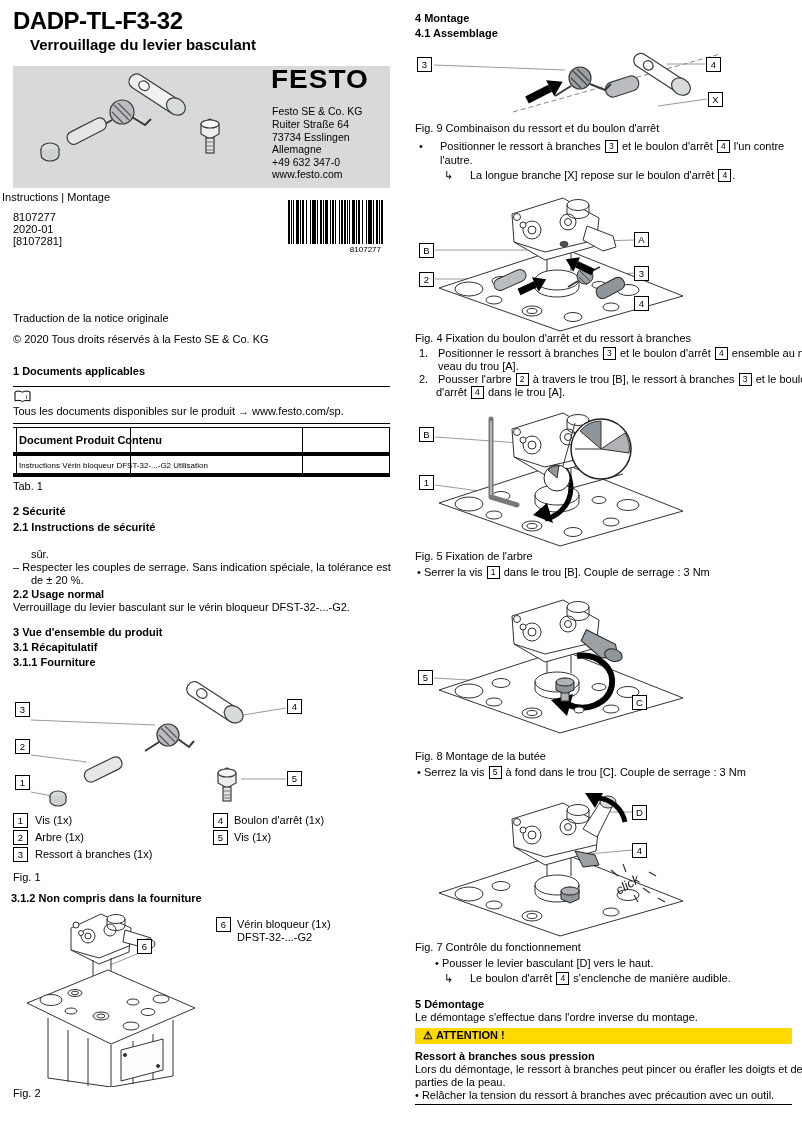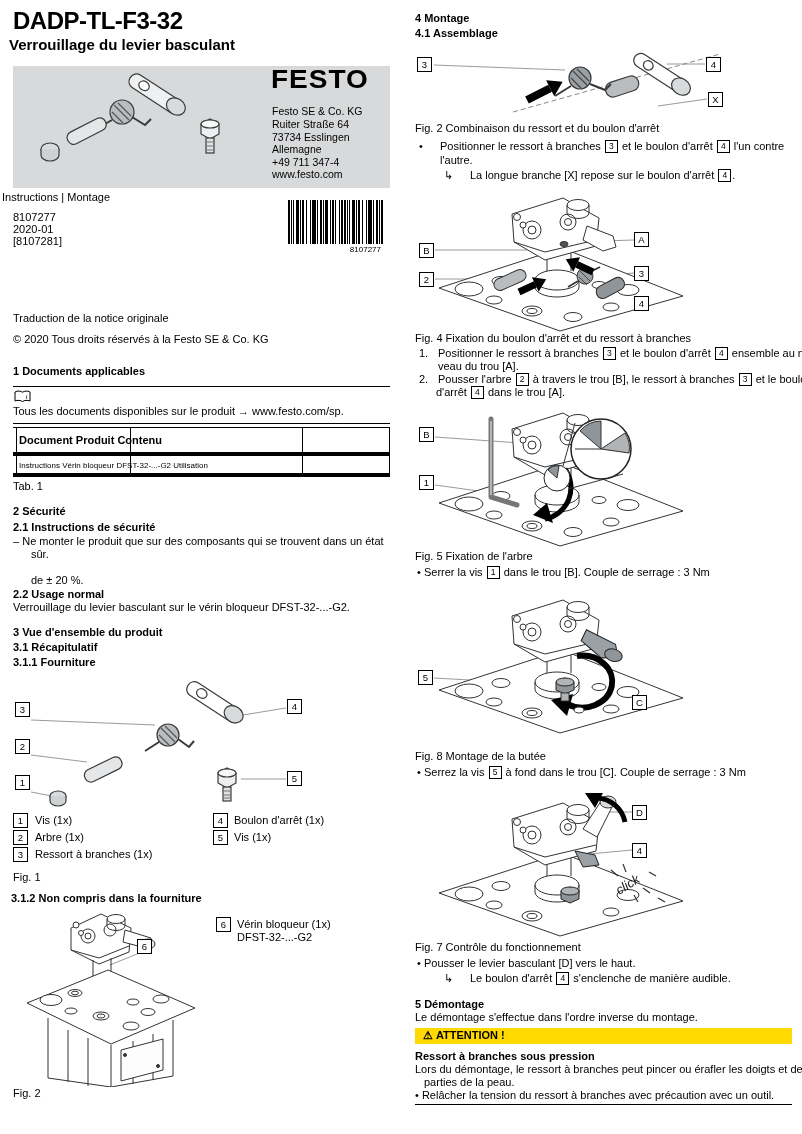--- a/index.html
+++ b/index.html
@@ -27,21 +27,21 @@
   .warn{position:absolute;left:415px;top:1028px;width:377px;height:16px;background:#ffd900;}
   .warn span{font-weight:bold;}
   .click{position:absolute;font-style:italic;font-size:13px;transform:rotate(-32deg);color:#222;}
 </style>
 </head>
 <body>
 
 <div class="page">
 
   <div class="t h1 b" style="left:13px;top:8px">DADP-TL-F3-32</div>
-  <div class="t h2 b" style="left:9px;top:36px">Verrouillage du levier basculant</div>
+  <div class="t h2 b" style="left:30px;top:36px">Verrouillage du levier basculant</div>
 
   <div class="photo">
     <svg width="250" height="122" viewBox="0 0 250 122">
       <g stroke="#3a3a3a" stroke-width="1.2" fill="#eef0f1">
 
         <g transform="rotate(33 140 28)">
           <rect x="112" y="19" width="60" height="15" rx="7"></rect>
           <ellipse cx="128" cy="26" rx="5.5" ry="4.5" fill="#fff"></ellipse>
           <ellipse cx="166" cy="26" rx="10" ry="8" fill="#d8dbdc"></ellipse>
         </g>
@@ -62,21 +62,21 @@
         <rect x="193" y="72" width="8" height="15" fill="#dfe2e3"></rect>
         <path d="M193,76 h8 M193,80 h8 M193,84 h8" stroke="#777" fill="none"></path>
       </g>
     </svg>
     <div class="logo">FESTO</div>
     <div class="addr">
       <div>Festo SE &amp; Co. KG</div>
       <div>Ruiter Straße 64</div>
       <div>73734 Esslingen</div>
       <div>Allemagne</div>
-      <div>+49 711 347-4</div>
+      <div>+49 632 347-0</div>
     </div>
     <div class="site">www.festo.com</div>
   </div>
 
   <div class="t" style="left:2px;top:191px">Instructions | Montage</div>
   <div class="t" style="left:13px;top:211px">8107277</div>
   <div class="t" style="left:13px;top:223px">2020-01</div>
   <div class="t" style="left:13px;top:235px">[8107281]</div>
 
   <div class="fig" style="left:288px;top:200px;width:95px;height:54px">
@@ -111,24 +111,24 @@
     <div class="thick" style="left:0;top:46px;width:377px"></div>
     <div class="vline" style="left:3px;height:46px"></div>
     <div class="vline" style="left:117px;height:46px"></div>
     <div class="vline" style="left:289px;height:46px"></div>
     <div class="vline" style="left:376px;height:46px"></div>
   </div>
   <div class="t" style="left:13px;top:480px">Tab. 1</div>
 
   <div class="t b" style="left:13px;top:505px">2 Sécurité</div>
   <div class="t b" style="left:13px;top:521px">2.1 Instructions de sécurité</div>
-  <div class="t" style="left:13px;top:535px">
-    <span>–</span> <span>Ne monter le produit que sur des composants qui se trouvent dans un état</span>
-  </div>
   <div class="t" style="left:31px;top:548px">sûr.</div>
+  <div class="t" style="left:13px;top:561px">
+    <span>–</span> <span>Respecter les couples de serrage. Sans indication spéciale, la tolérance est</span>
+  </div>
   <div class="t" style="left:31px;top:574px">de ± 20  %.</div>
   <div class="t b" style="left:13px;top:588px">2.2 Usage normal</div>
   <div class="t" style="left:13px;top:601px">Verrouillage du levier basculant sur le vérin bloqueur DFST-32-...-G2.</div>
 
   <div class="t b" style="left:13px;top:626px">3 Vue d'ensemble du produit</div>
   <div class="t b" style="left:13px;top:641px">3.1 Récapitulatif</div>
   <div class="t b" style="left:13px;top:656px">3.1.1 Fourniture</div>
 
   <div class="fig" style="left:13px;top:675px;width:377px;height:135px">
     <svg width="377" height="135" viewBox="0 0 377 135">
@@ -263,21 +263,21 @@
           </g>
         <circle cx="165" cy="30" r="11" fill="#9aa0a3"></circle>
         <path d="M158,23 l14,14 M156,30 l10,10 M162,21 l12,12" stroke="#444" fill="none"></path>
         <path d="M156,38 L140,48 M175,36 l15,6 6,-6" fill="none" stroke-width="2"></path>
       </g>
     </svg>
     <div class="co" style="left:2px;top:9px">3</div>
     <div class="co" style="left:291px;top:9px">4</div>
     <div class="co" style="left:293px;top:44px">X</div>
   </div>
-  <div class="t" style="left:415px;top:122px">Fig. 2 Combinaison du ressort et du boulon d'arrêt</div>
+  <div class="t" style="left:415px;top:122px">Fig. 9 Combinaison du ressort et du boulon d'arrêt</div>
   <div class="t" style="left:419px;top:140px">•</div>
   <div class="t" style="left:440px;top:140px">
     <span>Positionner le ressort à branches </span><span class="ref">3</span><span> et le boulon d'arrêt </span><span class="ref">4</span><span> l'un contre</span>
   </div>
   <div class="t" style="left:440px;top:154px">l'autre.</div>
   <div class="t" style="left:444px;top:169px">↳</div>
   <div class="t" style="left:470px;top:169px">
     <span>La longue branche [X] repose sur le boulon d'arrêt </span><span class="ref">4</span><span>.</span>
   </div>
 
@@ -515,37 +515,37 @@
         <line x1="219" y1="105" x2="223" y2="112"></line>
         <line x1="234" y1="82" x2="241" y2="86"></line>
         <line x1="243" y1="108" x2="250" y2="112"></line>
       </g>
     </svg>
     <div class="click" style="left:200px;top:88px">click</div>
     <div class="co" style="left:217px;top:15px">D</div>
     <div class="co" style="left:217px;top:53px">4</div>
   </div>
   <div class="t" style="left:415px;top:941px">Fig. 7 Contrôle du fonctionnement</div>
-  <div class="t" style="left:417px;top:957px">
+  <div class="t" style="left:435px;top:957px">
     <span>•</span> <span>Pousser le levier basculant [D] vers le haut.</span>
   </div>
   <div class="t" style="left:444px;top:972px">↳</div>
   <div class="t" style="left:470px;top:972px">
     <span>Le boulon d'arrêt </span><span class="ref">4</span><span> s'enclenche de manière audible.</span>
   </div>
 
   <div class="t b" style="left:415px;top:998px">5 Démontage</div>
   <div class="t" style="left:415px;top:1011px">Le démontage s'effectue dans l'ordre inverse du montage.</div>
 
   <div class="warn">
     <div class="t" style="left:8px;top:1px">
       <span>⚠</span>&nbsp;<span class="b">ATTENTION !</span>
     </div>
   </div>
   <div class="t b" style="left:415px;top:1050px">Ressort à branches sous pression</div>
   <div class="t" style="left:415px;top:1063px">Lors du démontage, le ressort à branches peut pincer ou érafler les doigts et des</div>
-  <div class="t" style="left:424px;top:1076px">parties de la peau.</div>
+  <div class="t" style="left:415px;top:1076px">parties de la peau.</div>
   <div class="t" style="left:415px;top:1089px">
     <span>•</span> <span>Relâcher la tension du ressort à branches avec précaution avec un outil.</span>
   </div>
   <div class="rule" style="left:415px;top:1104px;width:377px"></div>
 
 </div>
 
 </body></html>

